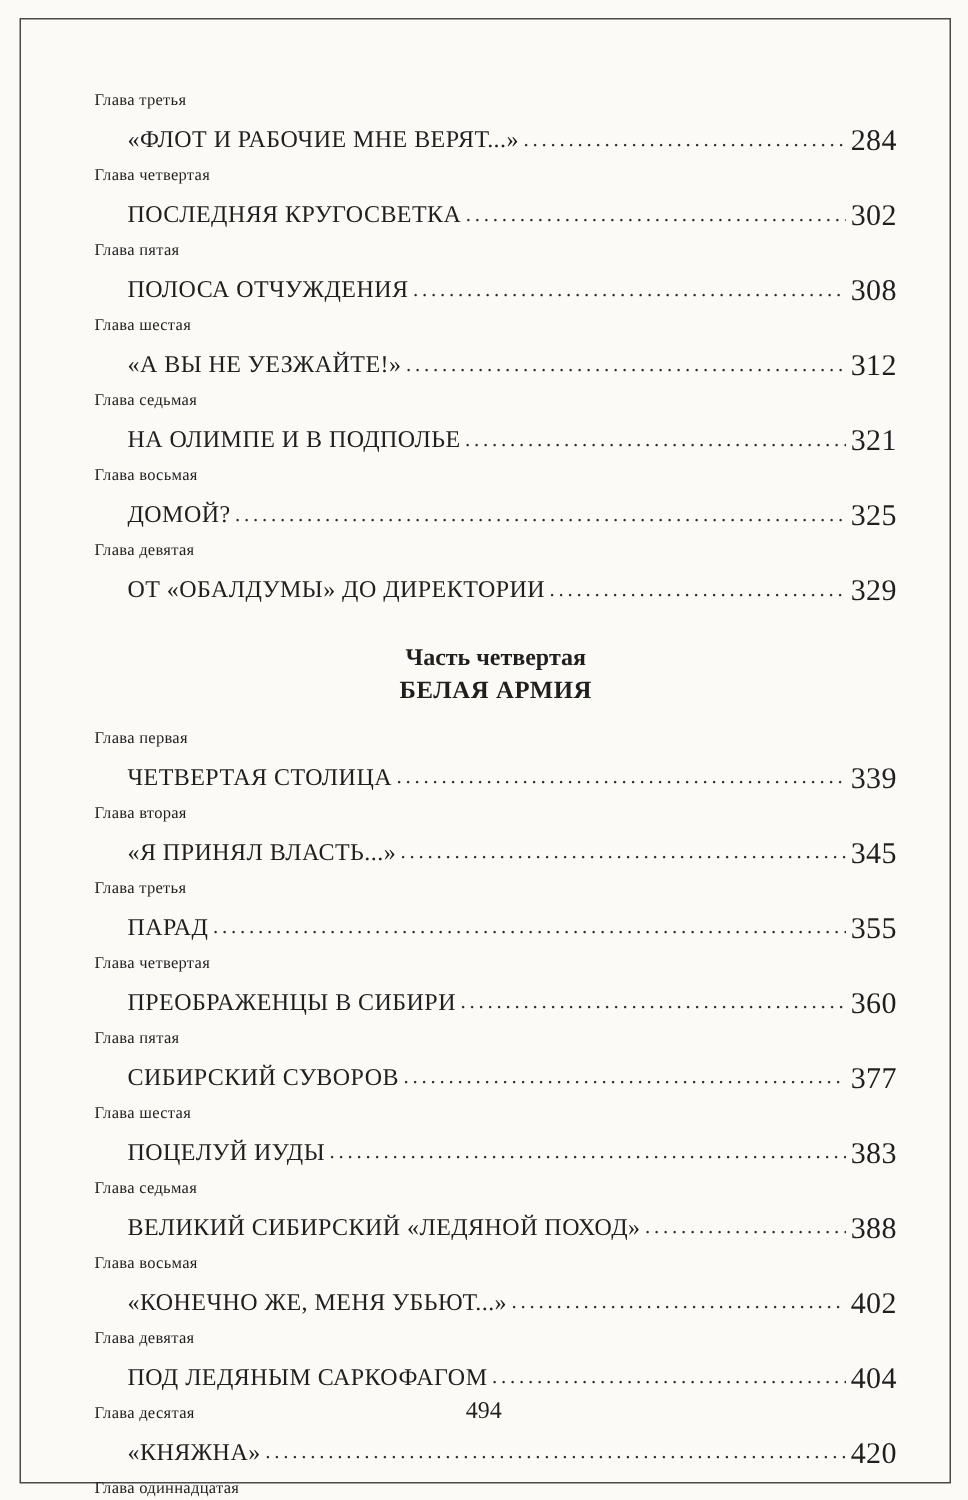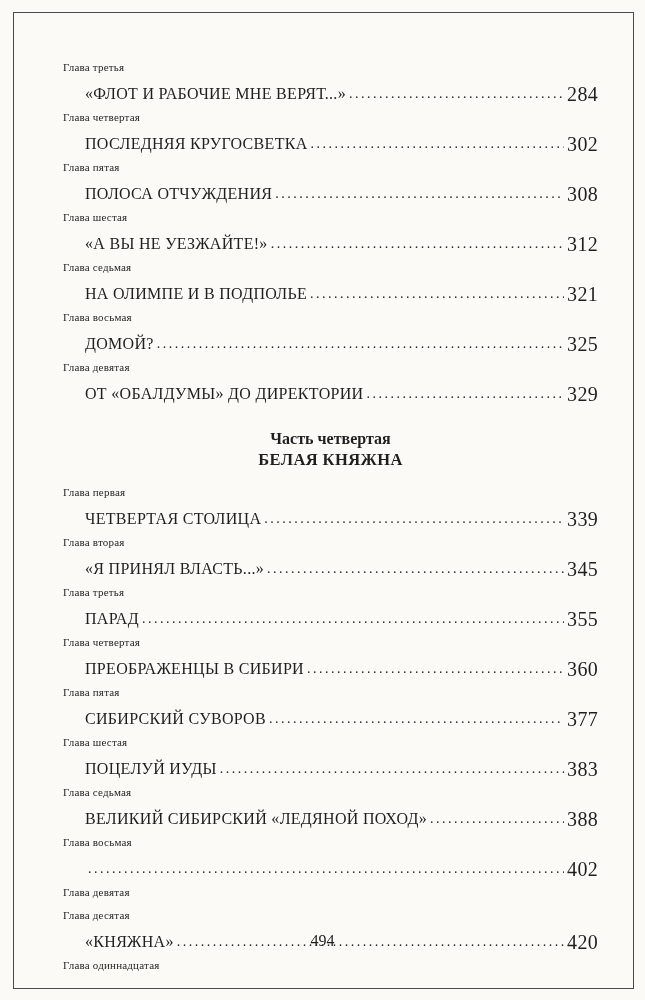--- a/index.html
+++ b/index.html
@@ -150,21 +150,21 @@
       <div class="toc-entry">
     <div class="chapter-label">Глава девятая</div>
     <div class="toc-line">
       <span class="toc-title">ОТ «ОБАЛДУМЫ» ДО ДИРЕКТОРИИ</span>
       <span class="dots"></span>
       <span class="toc-page">329</span>
     </div>
   </div>
       <div class="section-heading">
     <div class="section-part">Часть четвертая</div>
-    <div class="section-title">БЕЛАЯ КНЯЖНА</div>
+    <div class="section-title">БЕЛАЯ АРМИЯ</div>
   </div>
       <div class="toc-entry">
     <div class="chapter-label">Глава первая</div>
     <div class="toc-line">
       <span class="toc-title">ЧЕТВЕРТАЯ СТОЛИЦА</span>
       <span class="dots"></span>
       <span class="toc-page">339</span>
     </div>
   </div>
       <div class="toc-entry">
@@ -211,26 +211,32 @@
     <div class="chapter-label">Глава седьмая</div>
     <div class="toc-line">
       <span class="toc-title">ВЕЛИКИЙ СИБИРСКИЙ «ЛЕДЯНОЙ ПОХОД»</span>
       <span class="dots"></span>
       <span class="toc-page">388</span>
     </div>
   </div>
       <div class="toc-entry">
     <div class="chapter-label">Глава восьмая</div>
     <div class="toc-line">
+      <span class="toc-title">«КОНЕЧНО ЖЕ, МЕНЯ УБЬЮТ...»</span>
       <span class="dots"></span>
       <span class="toc-page">402</span>
     </div>
   </div>
       <div class="toc-entry">
     <div class="chapter-label">Глава девятая</div>
+    <div class="toc-line">
+      <span class="toc-title">ПОД ЛЕДЯНЫМ САРКОФАГОМ</span>
+      <span class="dots"></span>
+      <span class="toc-page">404</span>
+    </div>
   </div>
       <div class="toc-entry">
     <div class="chapter-label">Глава десятая</div>
     <div class="toc-line">
       <span class="toc-title">«КНЯЖНА»</span>
       <span class="dots"></span>
       <span class="toc-page">420</span>
     </div>
   </div>
       <div class="toc-entry">

